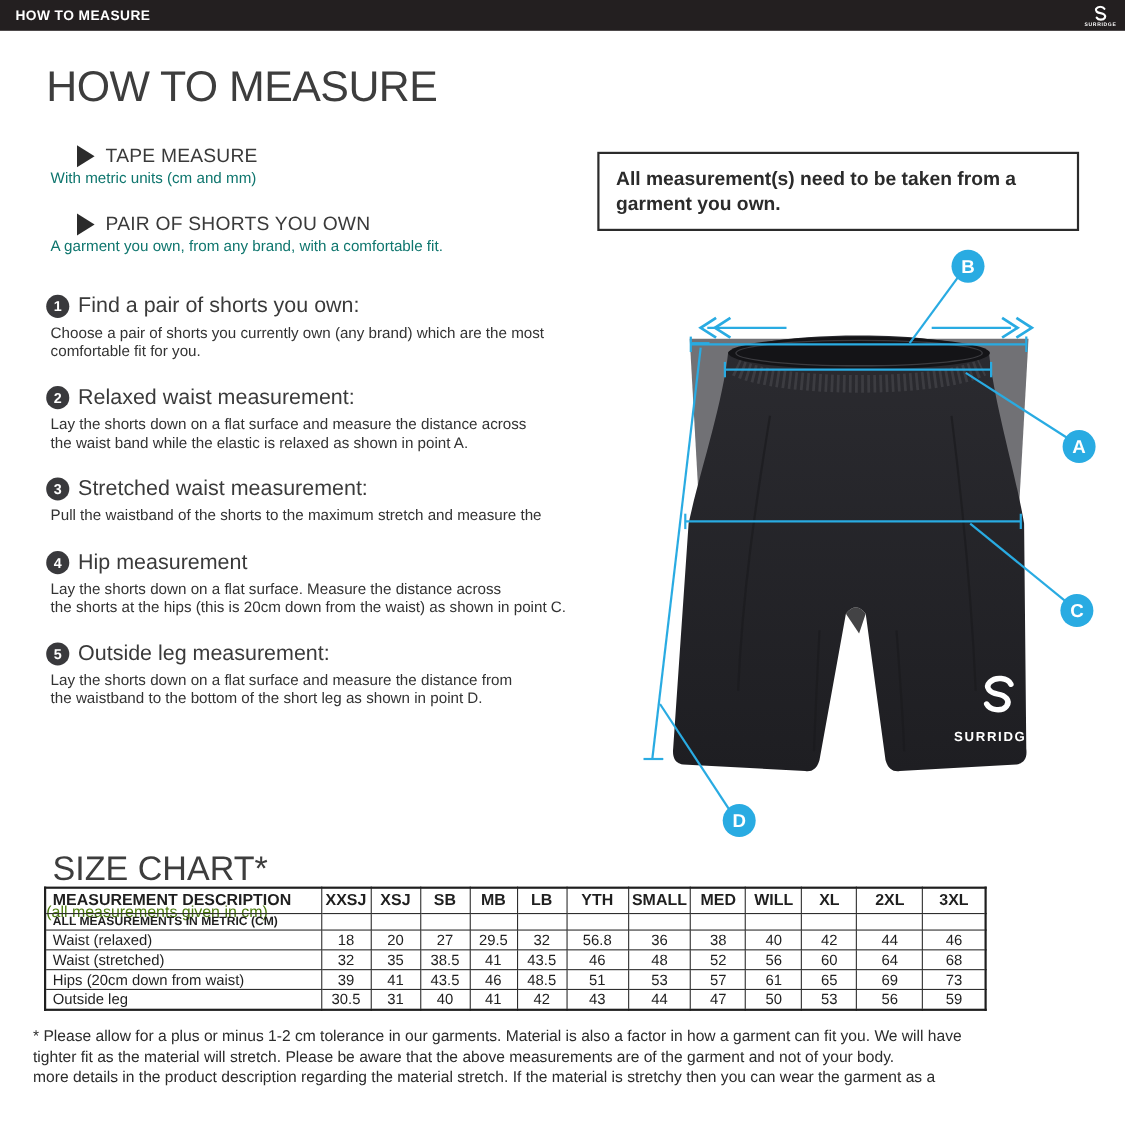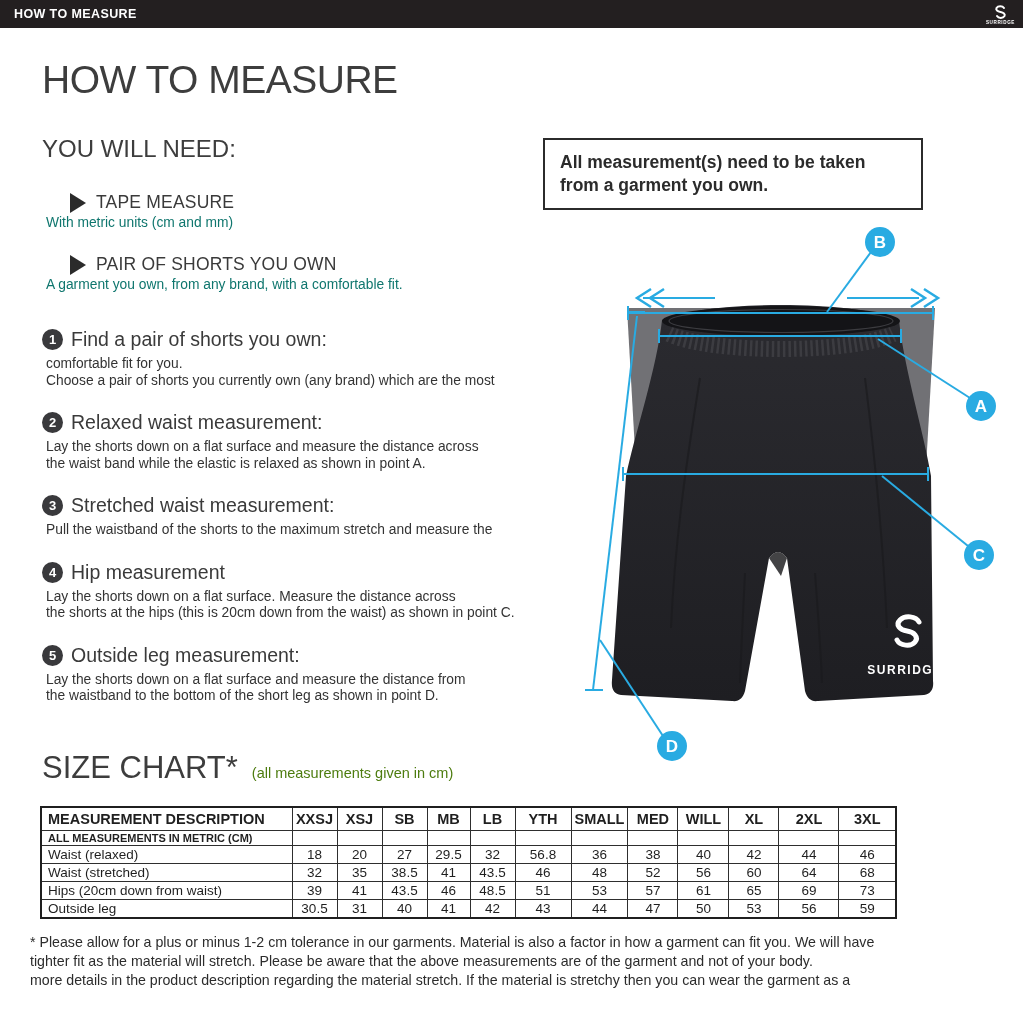--- a/index.html
+++ b/index.html
@@ -30,29 +30,29 @@
 
   .steps { margin-top:36px; }
   .step { margin-bottom:22px; }
   .step-head { display:flex; align-items:center; gap:8px; }
   .step-num { width:21px; height:21px; border-radius:50%; background:#39393c; color:#fff;
               font-size:13px; font-weight:bold; text-align:center; line-height:21px; flex:0 0 21px; }
   .step-title { font-size:19.5px; color:#3a3a3a; }
   .step-body { margin:5px 0 0 4px; font-size:13.8px; line-height:16.5px; color:#333; }
 
   
-  .notice-box { position:absolute; left:543px; top:138px; width:380px;
+  .notice-box { position:absolute; left:543px; top:138px; width:438px;
                 border:2px solid #2b2b2b; padding:11px 15px; }
   .notice-text { font-size:17.5px; font-weight:bold; line-height:23px; color:#2b2b2b; }
 
   .diagram { position:absolute; left:575px; top:228px; width:448px; height:560px; }
   .diagram svg { overflow:visible; }
 
   
-  .size-chart-head { position:absolute; left:42px; top:750px; display:flex; align-items:flex-end; gap:14px; }
+  .size-chart-head { position:absolute; left:42px; top:772px; display:flex; align-items:flex-end; gap:14px;flex-direction:column; }
   .size-chart-title { font-size:31px; font-weight:400; color:#3d3d3d; }
   .size-chart-caption { font-size:14.5px; color:#4d7c0f; padding-bottom:5px; }
 
   table.size-chart { position:absolute; left:40px; top:806px;
                      border-collapse:collapse; table-layout:fixed;
                      border:2px solid #1f1f1f; }
   .size-chart th, .size-chart td { border:1px solid #2e2e2e; text-align:center;
                                    font-size:13.5px; color:#1f1f1f; padding:1px 3px; height:15px; }
   .size-chart th { font-size:14.5px; font-weight:bold; height:23px; }
   .size-chart th.desc, .size-chart td.desc { text-align:left; padding-left:6px; }
@@ -69,21 +69,20 @@
   <div class="topbar-logo">
     <svg width="13" height="15" viewBox="0 0 24 30">
       <path d="M19 6 c-3-5 -12-5 -15 0 c-2 4 2 7 8 8 c6 1 10 4 8 8 c-3 5 -12 5 -15 0" stroke="#ffffff" stroke-width="4" fill="none" stroke-linecap="round"></path>
     </svg>
     <span class="brand-txt">SURRIDGE</span>
   </div>
 </div>
 
 <div class="left-col">
   <h1 class="page-title">HOW TO MEASURE</h1>
-  <div class="ywn">YOU WILL NEED:</div>
 
   <div class="need-item">
     <div class="need-head">
       <span class="tri-icon"></span>
       <span class="need-label">TAPE MEASURE</span>
     </div>
     <div class="need-sub">With metric units (cm and mm)</div>
   </div>
 
   <div class="need-item">
@@ -94,22 +93,22 @@
     <div class="need-sub">A garment you own, from any brand, with a comfortable fit.</div>
   </div>
 
   <div class="steps">
     <div class="step">
       <div class="step-head">
         <span class="step-num">1</span>
         <span class="step-title">Find a pair of shorts you own:</span>
       </div>
       <div class="step-body">
+        <div>Choose a pair of shorts you currently own (any brand) which are the most</div>
         <div>comfortable fit for you.</div>
-        <div>Choose a pair of shorts you currently own (any brand) which are the most</div>
       </div>
     </div>
     <div class="step">
       <div class="step-head">
         <span class="step-num">2</span>
         <span class="step-title">Relaxed waist measurement:</span>
       </div>
       <div class="step-body">
         <div>Lay the shorts down on a flat surface and measure the distance across</div>
         <div>the waist band while the elastic is relaxed as shown in point A.</div>

